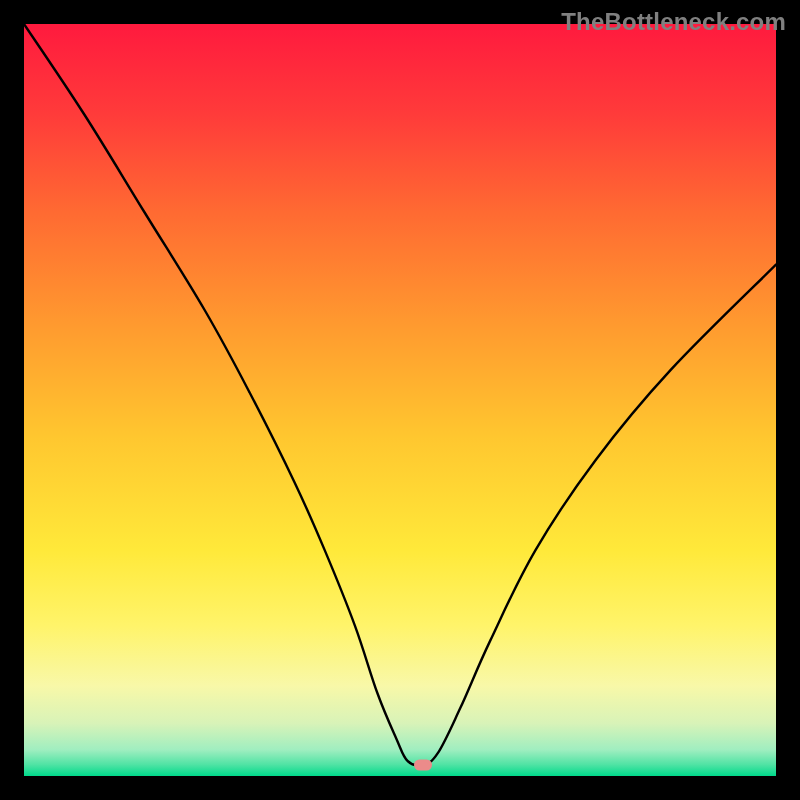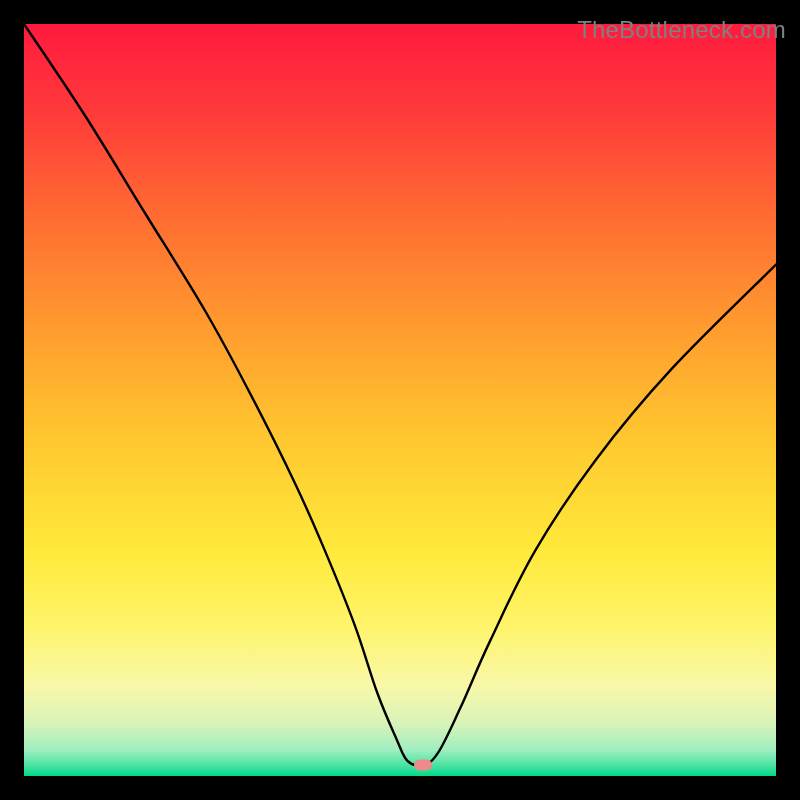--- a/index.html
+++ b/index.html
@@ -12,25 +12,25 @@
     overflow: hidden;
   }
   .frame {
     position: relative;
     width: 800px;
     height: 800px;
     background: #000;
   }
   .watermark {
     position: absolute;
-    top: 16px;
+    top: 8px;
     right: 14px;
     color: #808080;
     font-size: 24px;
-    font-weight: 400;
+    font-weight: 700;
     letter-spacing: 0.2px;
     z-index: 30;
   }
   .plot {
     position: absolute;
     left: 24px;
     top: 24px;
     width: 752px;
     height: 752px;
   }

